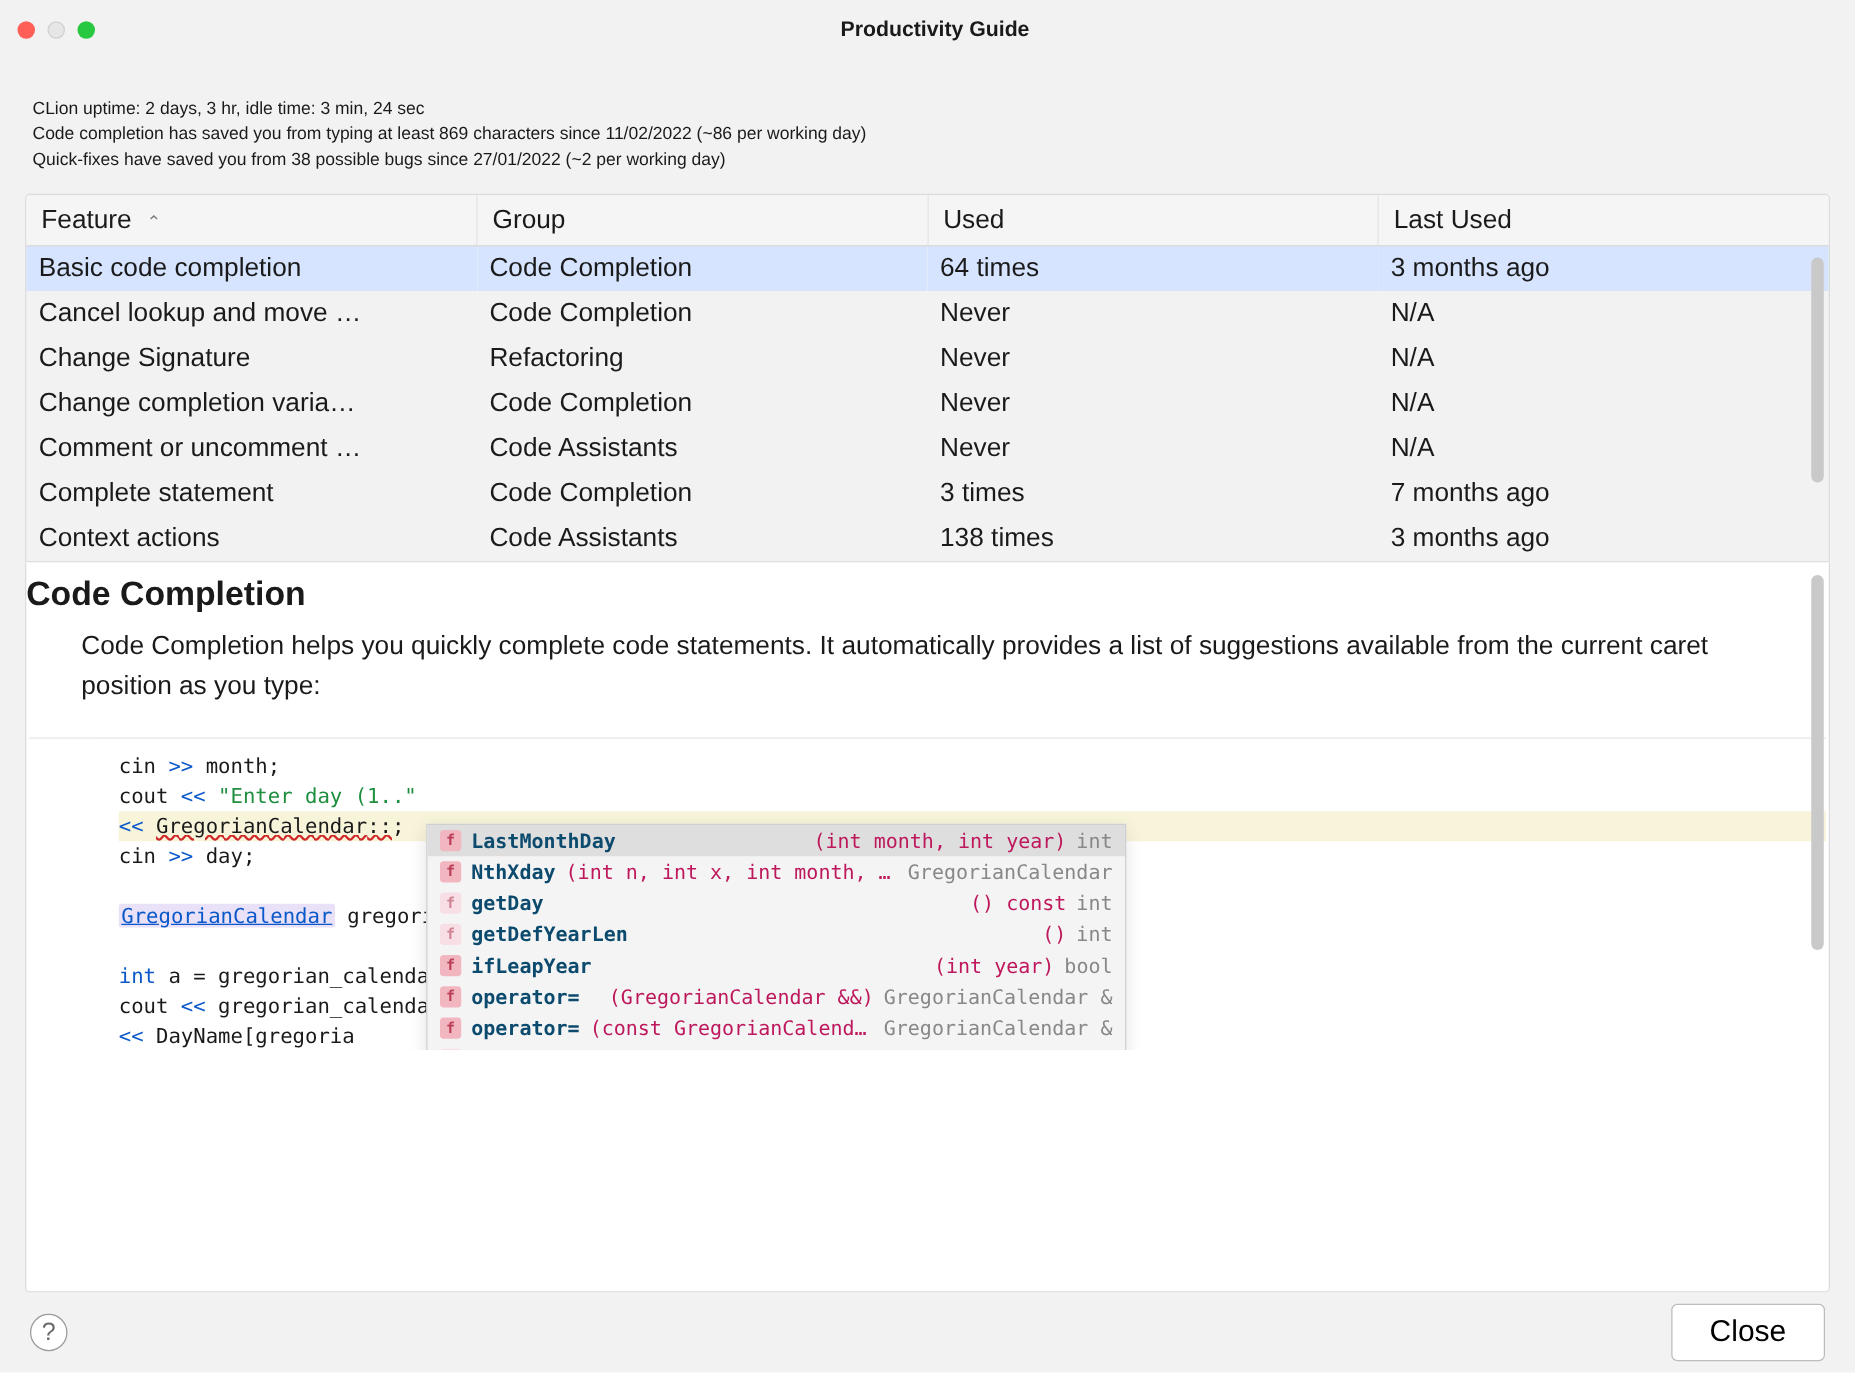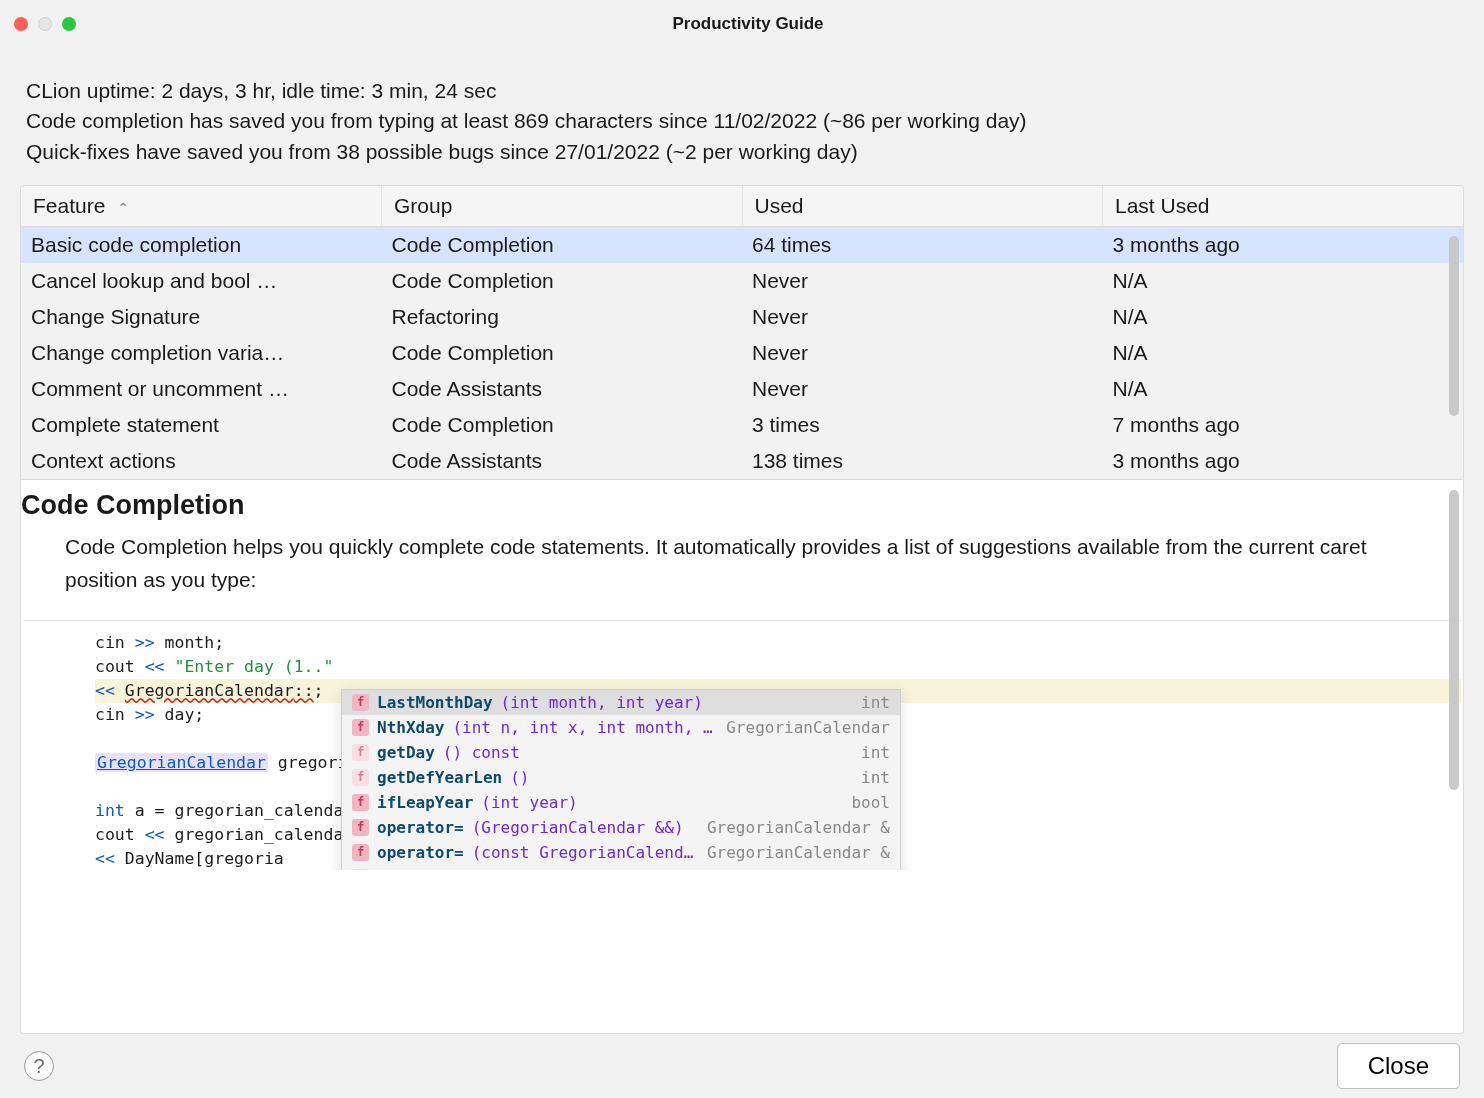--- a/index.html
+++ b/index.html
@@ -30,21 +30,21 @@
     position: absolute;
     left: 12px; right: 0;
     text-align: center;
     font-weight: 700;
     font-size: 17px;
     pointer-events: none;
   }
   
   .summary {
     padding: 28px 26px 14px;
-    font-size: 21px;
+    font-size: 14px;
     line-height: 1.45;
   }
   
   .table-wrap {
     margin: 4px 20px 0;
     border: 1px solid #dcdcdc;
     border-radius: 4px 4px 0 0;
     overflow: hidden;
     position: relative;
   }
@@ -156,21 +156,21 @@
   .popup-row.sel { background: #dedede; }
   .popup-row .ic {
     width: 17px; height: 17px; border-radius: 3px;
     background: #f2b6c1; color:#b94058;
     font-size: 12px; font-weight:700;
     display:flex;align-items:center;justify-content:center;
     flex:0 0 auto;
   }
   .popup-row .ic.ghost { background:#f7dfe5; color:#cf8594; }
   .popup-row .nm { font-weight:700; color:#0c4a6e; }
-  .popup-row .sig { color:#6d28d9; overflow:hidden; text-overflow:ellipsis; flex:1 1 auto; }
+  .popup-row .sig { color:#be185d; overflow:hidden; text-overflow:ellipsis; flex:1 1 auto;text-align:right; }
   .popup-row .ret { color:#888; margin-left:auto; flex:0 0 auto; }
   
   .footer {
     height: 64px;
     display: flex;
     align-items: center;
     padding: 0 24px;
   }
   .help {
     width: 30px; height: 30px;
@@ -228,21 +228,21 @@
       </tr>
     </thead>
     <tbody id="tbody">
         <tr class="selected">
           <td>Basic code completion</td>
           <td>Code Completion</td>
           <td>64 times</td>
           <td>3 months ago</td>
         </tr>
         <tr>
-          <td>Cancel lookup and bool …</td>
+          <td>Cancel lookup and move …</td>
           <td>Code Completion</td>
           <td>Never</td>
           <td>N/A</td>
         </tr>
         <tr>
           <td>Change Signature</td>
           <td>Refactoring</td>
           <td>Never</td>
           <td>N/A</td>
         </tr>

